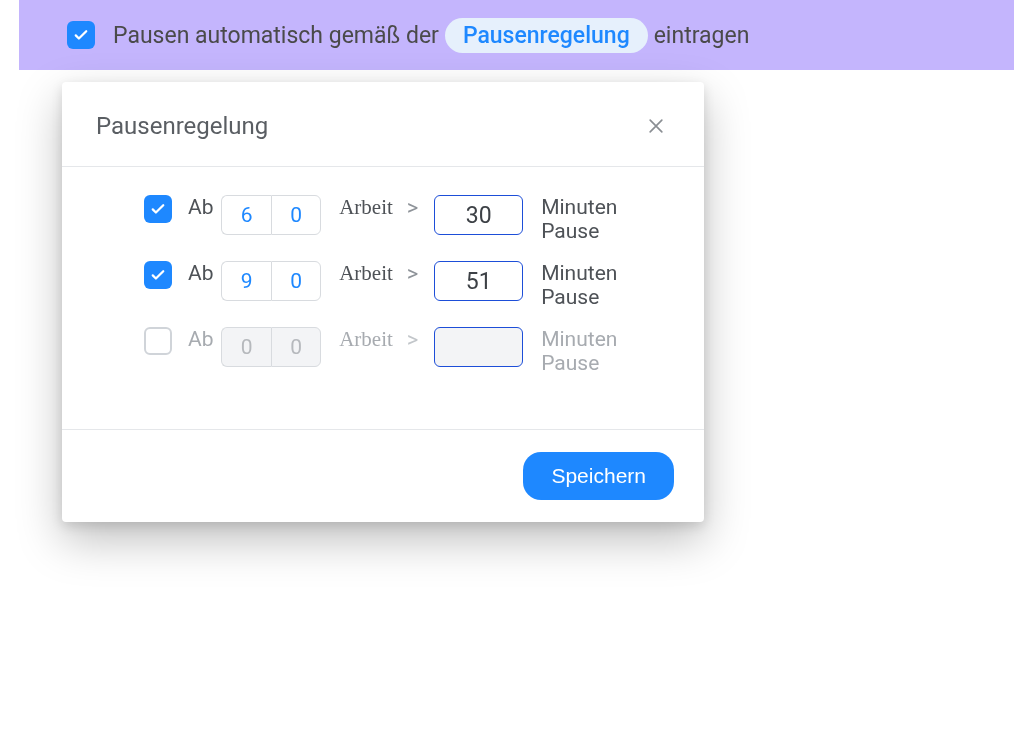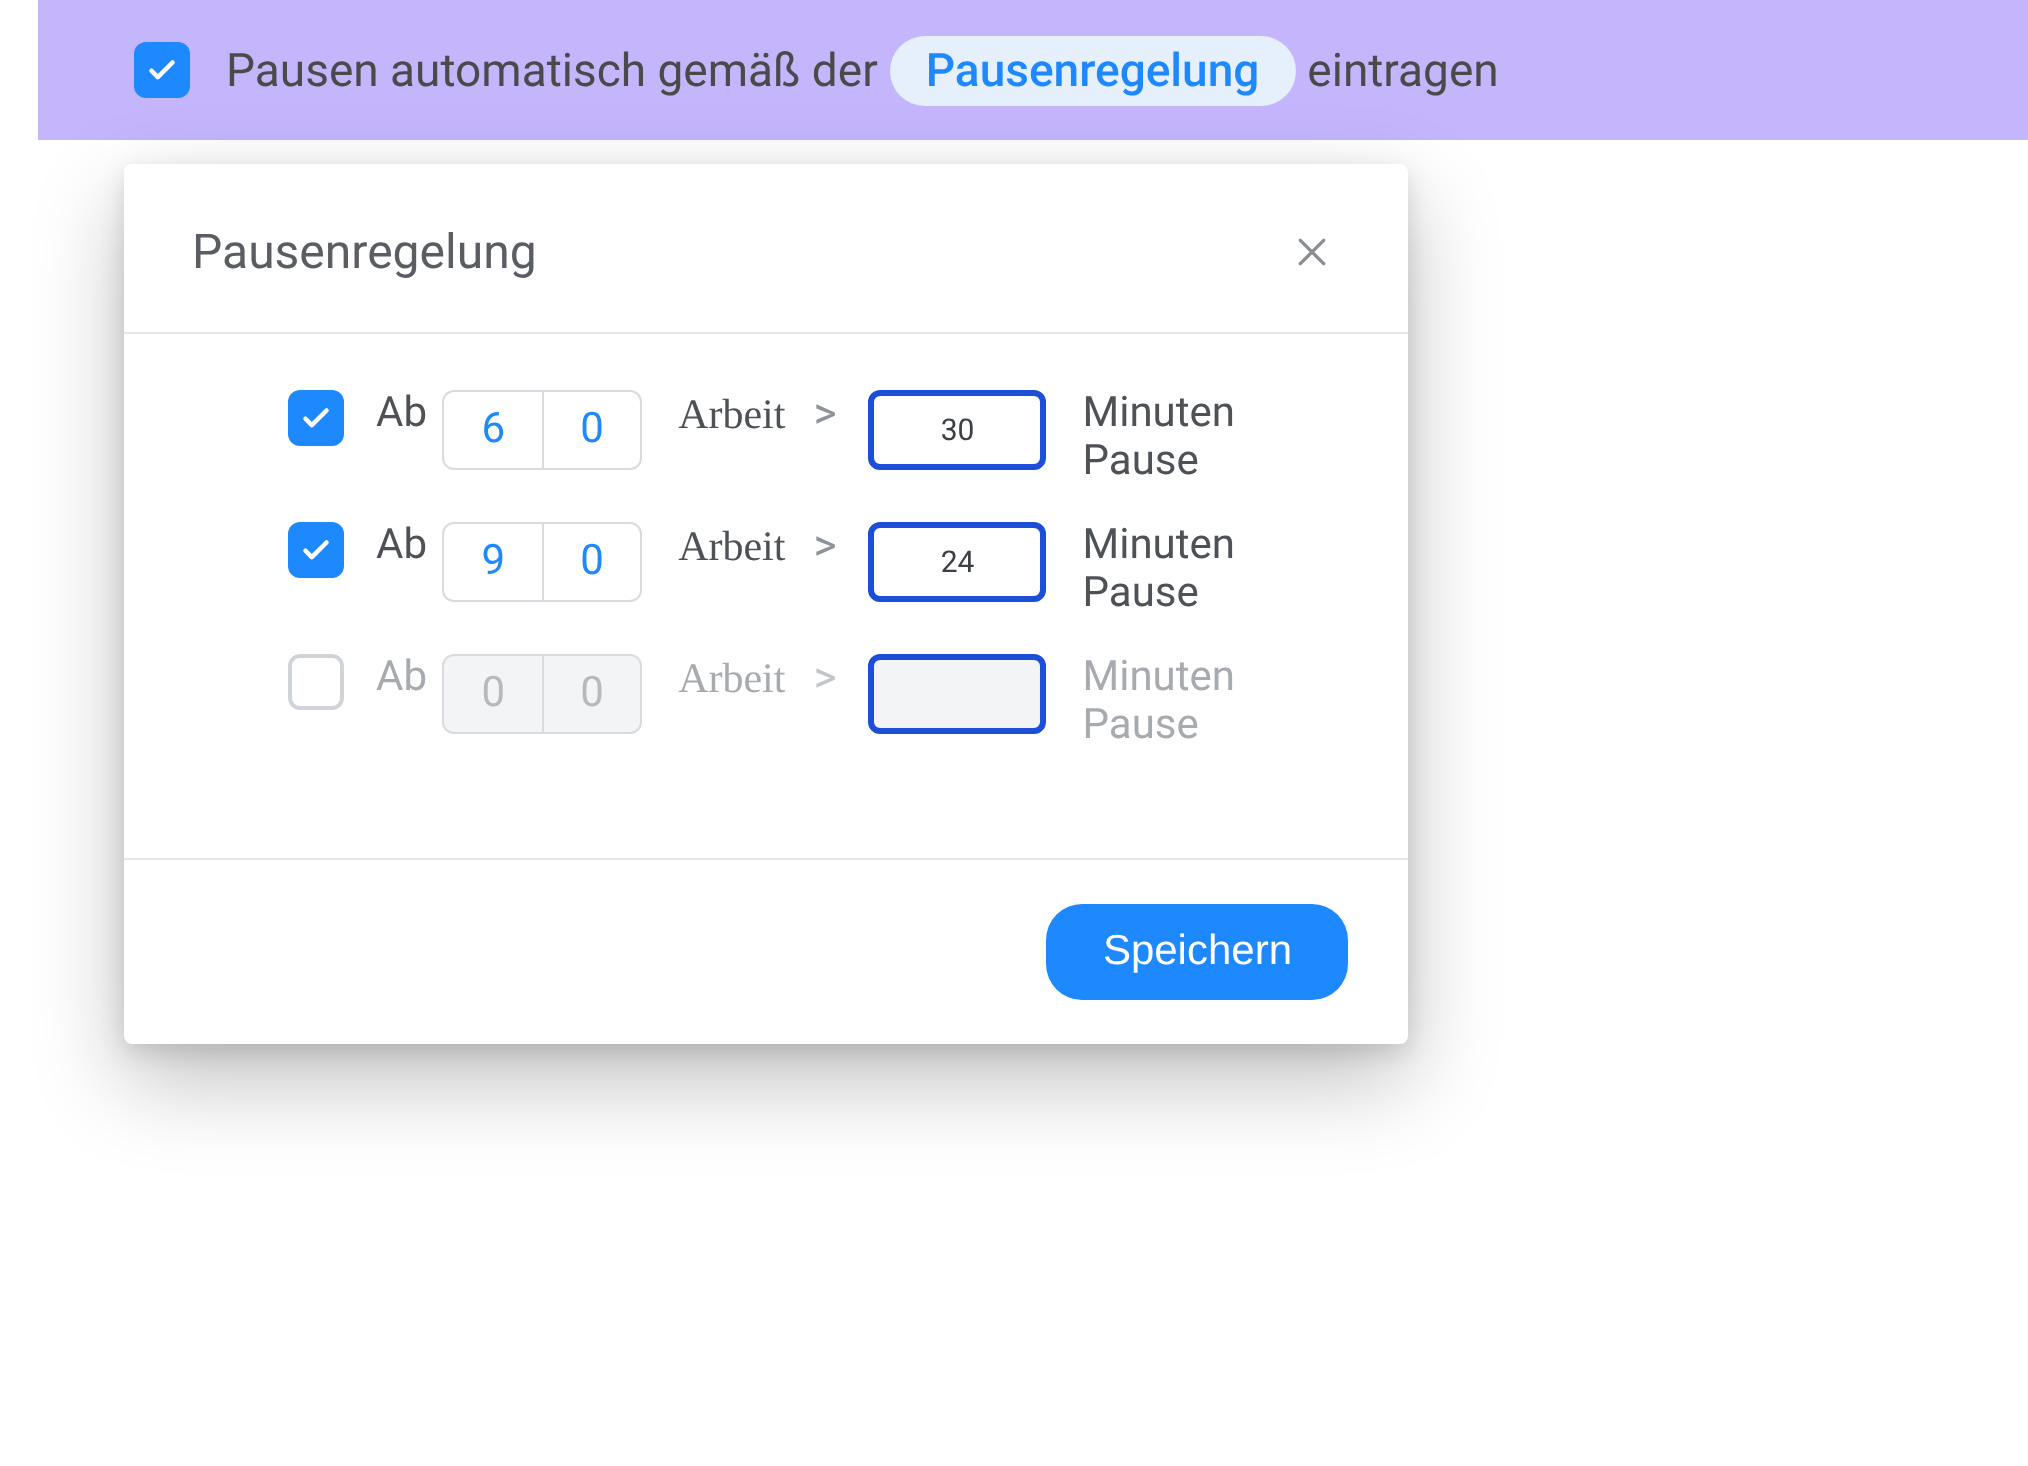--- a/index.html
+++ b/index.html
@@ -143,24 +143,24 @@
     color: #b6b9bd;
   }
 
   .arbeit { margin: 0 14px 0 18px; font-family: Liberation Serif, serif; }
   .arrow  { color: #8e9399; margin-right: 16px; font-size: 22px; }
   .rule-row.disabled .arrow { color: #c2c6ca; }
 
   .minutes-field {
     width: 96px;
     height: 40px;
-    border: 3px solid #1d4ed8;
+    border: 1px solid #1d4ed8;
     border-radius: 6px;
     background: #fff;
-    font-size: 15px;
+    font-size: 23px;
     text-align: center;
     color: #3d4146;
     display: inline-flex;
     align-items: center;
     justify-content: center;
     margin-right: 18px;
   }
   .rule-row.disabled .minutes-field {
     background: #f3f4f6;
     color: transparent;     
@@ -230,21 +230,21 @@
       <span class="checkbox checked">
         <svg viewBox="0 0 24 24">
           <path d="M5 12.5l4.2 4.2L19 7" fill="none" stroke="#fff" stroke-width="3" stroke-linecap="round" stroke-linejoin="round"></path>
         </svg>
       </span>
       <span class="ab">Ab</span>
       <span class="num-field left">9</span>
       <span class="num-field right">0</span>
       <span class="arbeit">Arbeit</span>
       <span class="arrow">&gt;</span>
-      <span class="minutes-field">24</span>
+      <span class="minutes-field">51</span>
       <span>Minuten Pause</span>
     </div>
 
     <div class="rule-row disabled">
       <span class="checkbox unchecked"></span>
       <span class="ab">Ab</span>
       <span class="num-field left">0</span>
       <span class="num-field right">0</span>
       <span class="arbeit">Arbeit</span>
       <span class="arrow">&gt;</span>

